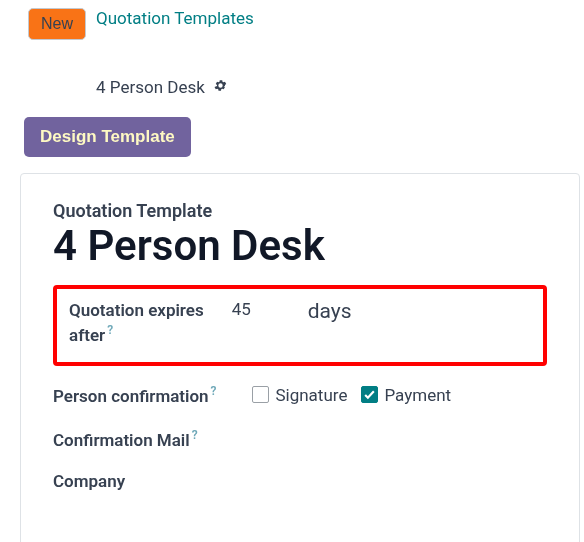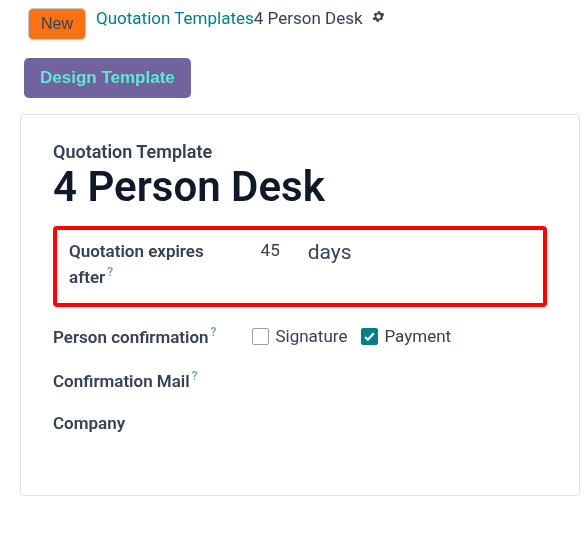--- a/index.html
+++ b/index.html
@@ -16,30 +16,30 @@
     border:1px solid #c3c9d0;
     background:#f97316;
     color:#374151;
     padding:6px 12px;
     border-radius:5px;
     font-size:16px;
     font-weight:500;
     cursor:pointer;
     margin-right:10px;
   }
-  .bc { display:flex; flex-direction:row; line-height:1.25; }
+  .bc { display:flex; flex-direction:column; line-height:1.25;gap:48px; }
   .bc-parent { color:#017E84; font-size:17px; cursor:pointer; }
   .bc-row { display:flex; align-items:center; gap:8px; }
   .bc-current { color:#374151; font-size:17px; }
   .gear { color:#374151; }
 
   .design-btn {
     margin:18px 0 0 24px;
     background:#71639e;
-    color:#5eead4;
+    color:#fef9c3;
     border:none;
     padding:10px 16px;
     border-radius:5px;
     font-size:17px;
     font-weight:600;
     cursor:pointer;
   }
 
   .panel {
     margin-top:16px;
@@ -67,21 +67,21 @@
     border:4px solid #ff0000;
     border-radius:4px;
     padding:10px 12px 14px 12px;
     margin-bottom:18px;
     display:flex;
     align-items:flex-start;
     gap:28px;
   }
   .hl-label { flex:0 0 auto; font-size:17px; font-weight:600; color:#374151; line-height:1.4; }
   .help { color:#6ea8b8; font-size:12px; vertical-align:super; cursor:pointer; margin-left:2px; }
-  .hl-val { font-size:17px; color:#374151; width:48px; text-align:right; }
+  .hl-val { font-size:17px; color:#374151; width:48px; }
   .hl-unit { font-size:21px; color:#374151; }
 
   .form-row {
     display:flex;
     align-items:center;
     gap:18px;
     margin-bottom:22px;
     font-size:17px;
   }
   .form-label { font-weight:600; color:#374151; }

